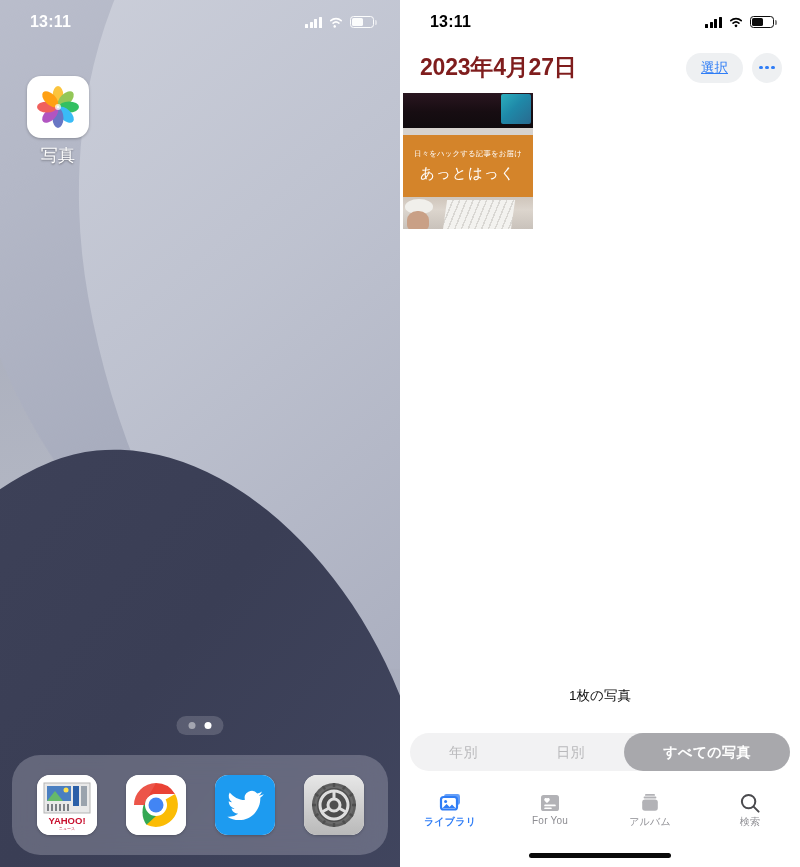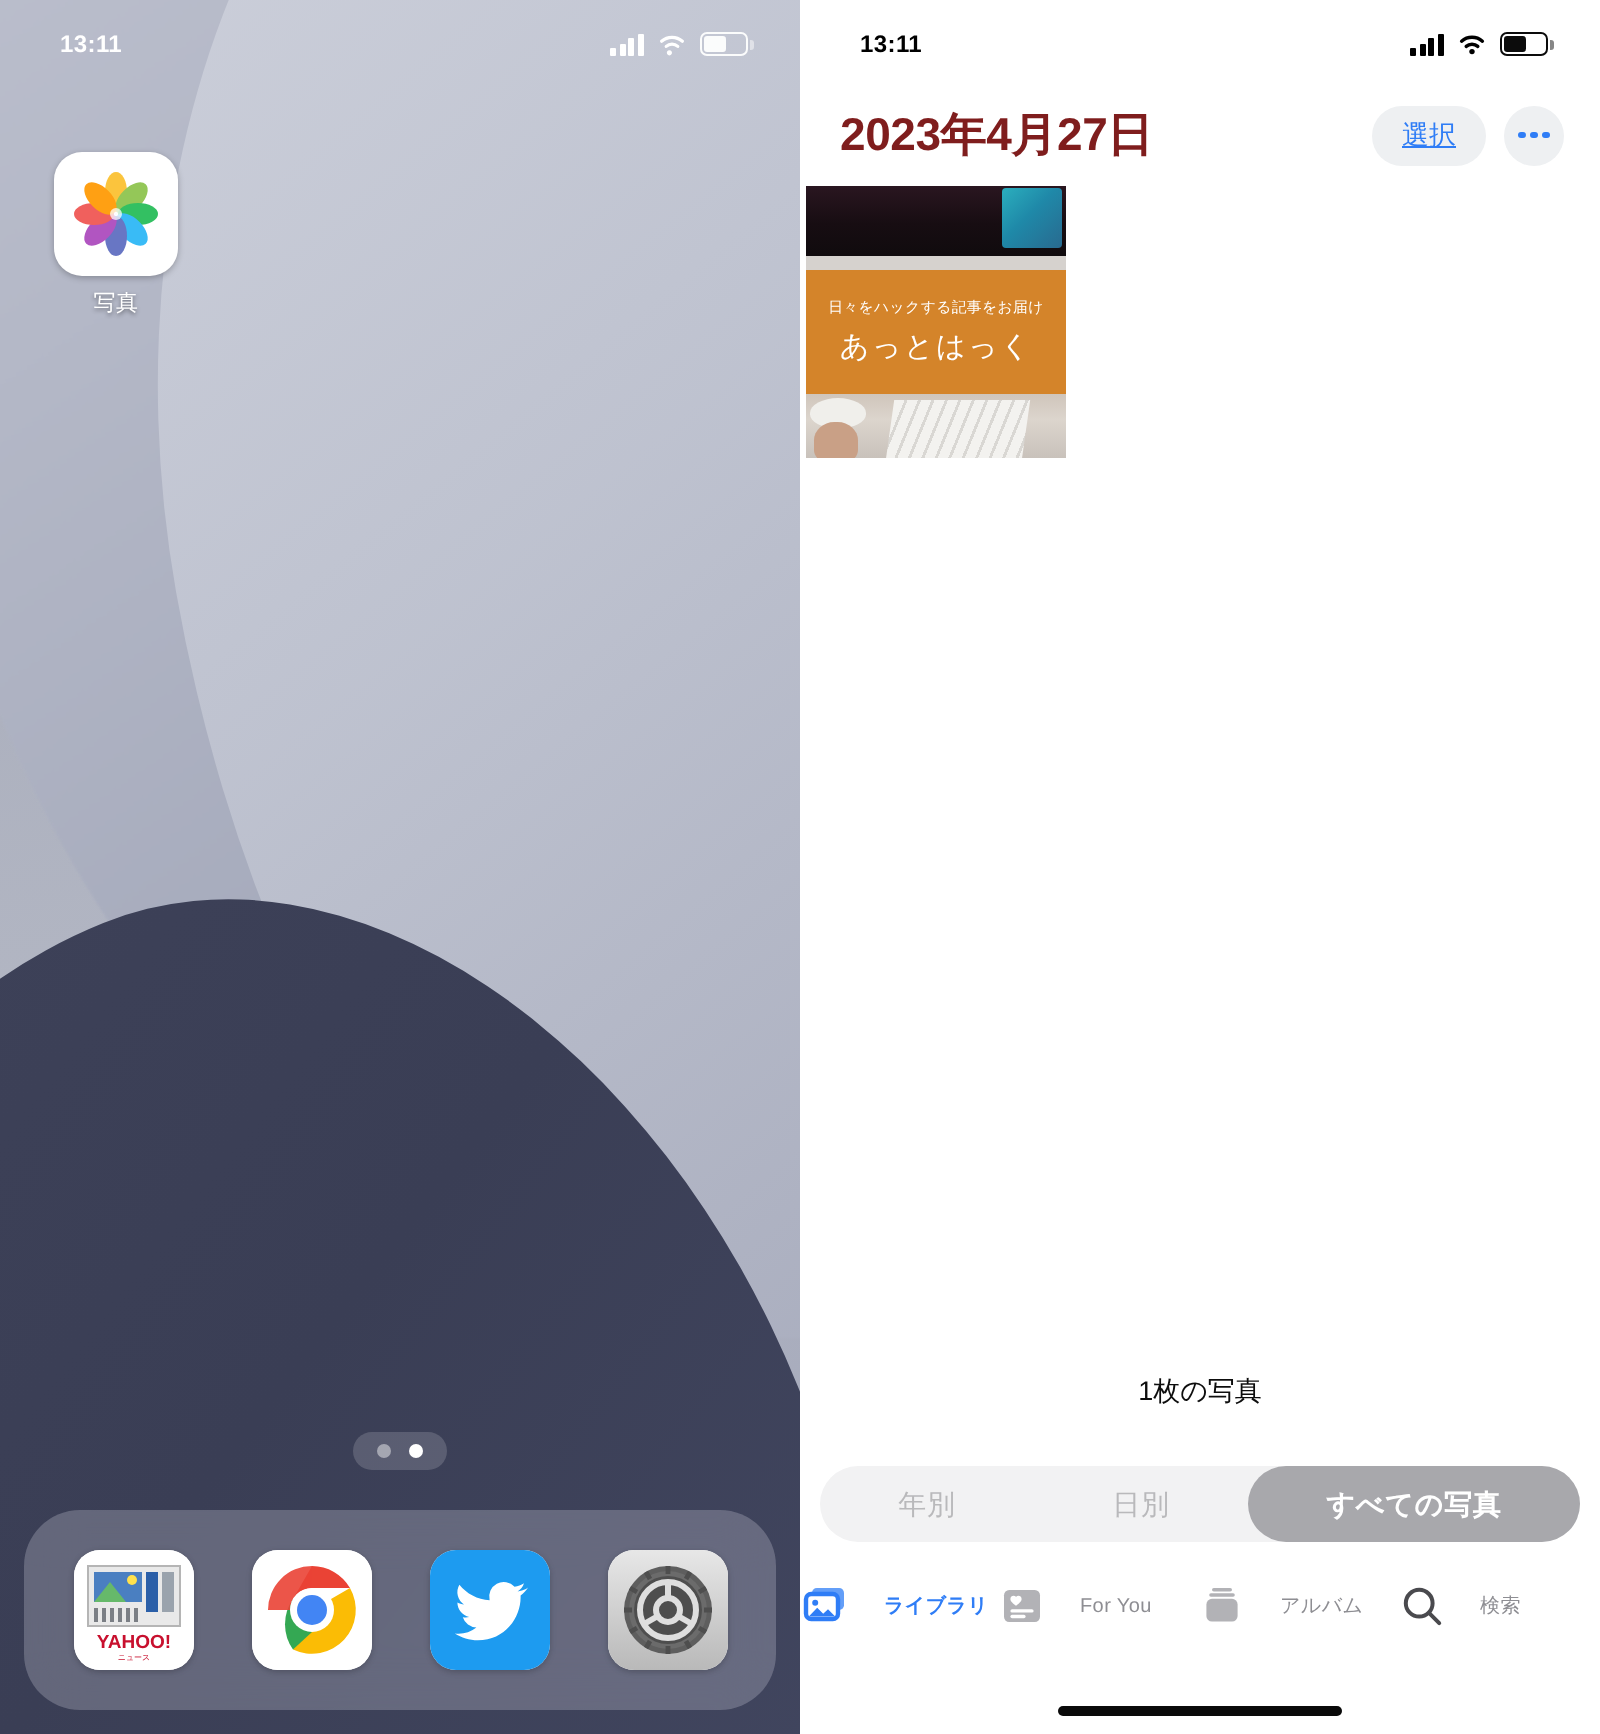--- a/index.html
+++ b/index.html
@@ -87,21 +87,21 @@
     height: 44px;
     display: flex;
     align-items: center;
     justify-content: space-between;
     padding: 0 26px 0 30px;
     box-sizing: border-box;
     color: #ffffff;
     z-index: 6;
   }
   .sb-time {
-    font-size: 12px;
+    font-size: 16px;
     font-weight: bold;
     letter-spacing: 0.2px;
   }
   .sb-right-icons {
     display: flex;
     align-items: center;
     gap: 6px;
   }
   .bars { display: flex; align-items: flex-end; gap: 1.6px; height: 11px; }
   .bars i { display:block; width: 3px; background: currentColor; border-radius: 0.5px; }
@@ -151,21 +151,21 @@
   .app-tile {
     width: 62px; height: 62px;
     border-radius: 14px;
     background: #ffffff;
     margin: 0 auto;
     box-shadow: 0 1px 3px rgba(0,0,0,0.25);
     display: flex; align-items: center; justify-content: center;
   }
   .app-label {
     margin-top: 6px;
-    font-size: 11px;
+    font-size: 17px;
     color: #ffffff;
     text-shadow: 0 1px 2px rgba(0,0,0,0.45);
     letter-spacing: 0.3px;
   }
 
   
   .page-dots {
     position: absolute;
     left: 50%;
     transform: translateX(-50%);
@@ -412,23 +412,23 @@
     height: 84px;
     background: #ffffff;
     display: flex;
     align-items: flex-start;
     padding-top: 8px;
     box-sizing: border-box;
   }
   .tab {
     flex: 1;
     display: flex;
-    flex-direction: row;
-    align-items: center;
-    gap: 18px;
+    flex-direction: column;
+    align-items: center;
+    gap: 0;
     cursor: pointer;
   }
   .tab-label {
     font-size: 10px;
     color: #8e8e93;
     letter-spacing: 0.2px;
   }
   .tab.active .tab-label { color: #2f7df6; font-weight: bold; }
   .tab-icon { height: 24px; display: flex; align-items: center; justify-content: center; }
   .home-bar {

